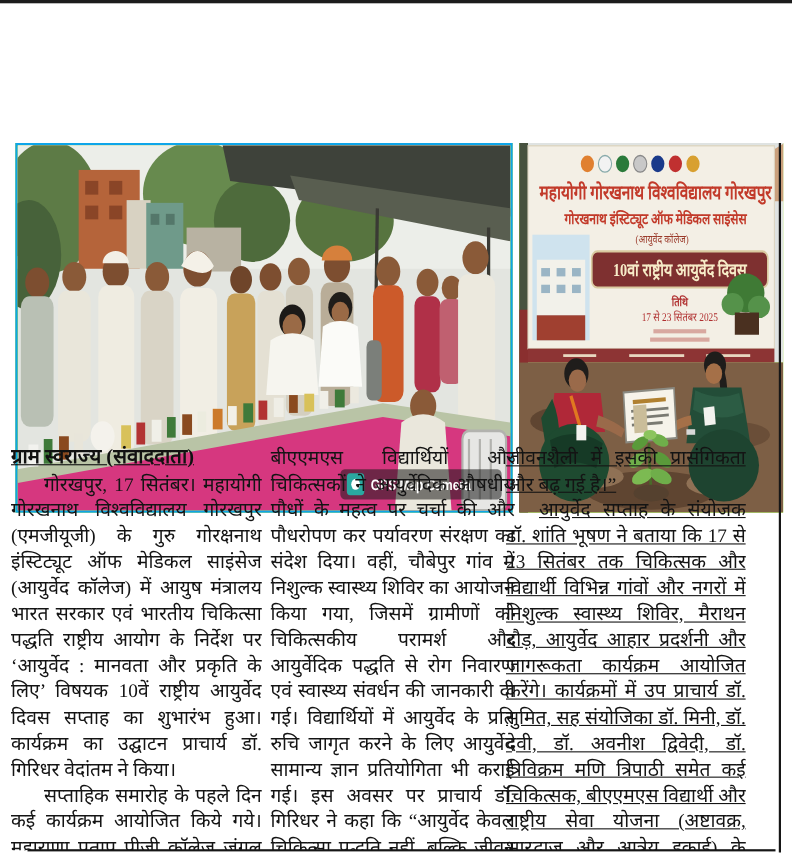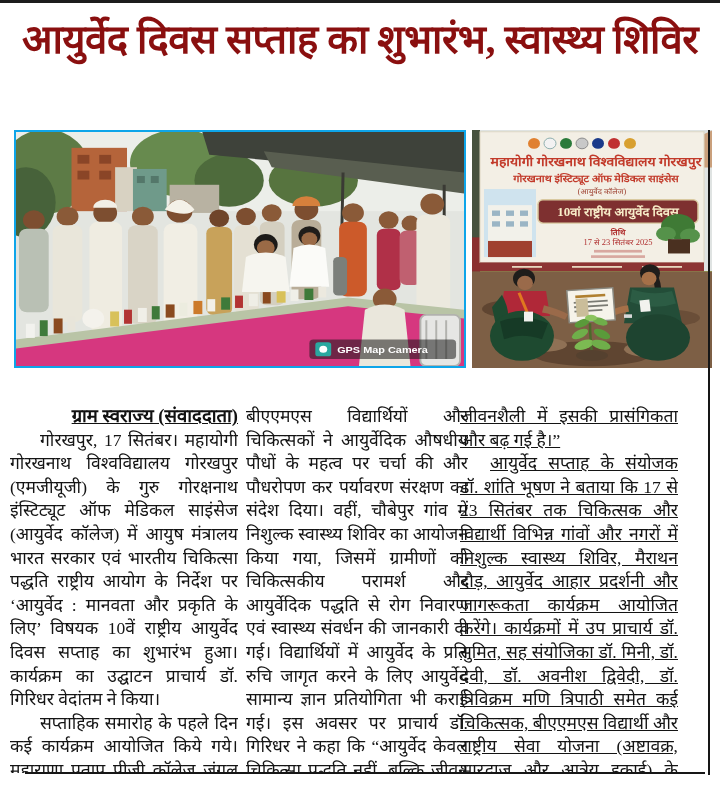--- a/index.html
+++ b/index.html
@@ -6,49 +6,48 @@
   .page{
     position:relative;width:720px;height:788px;background:#ffffff;
     font-family:"Liberation Serif","DejaVu Serif",serif;overflow:hidden;
   }
   .topbar{position:absolute;left:0;top:0;width:720px;height:3px;background:#1c1c1c;}
   .headline{
     position:absolute;left:0;top:14px;width:720px;text-align:center;
     font-weight:bold;font-size:40px;line-height:51px;color:#8a0f0f;
     letter-spacing:-0.5px;
   }
-  .photo{position:absolute;top:130px;height:238px;background:#84cc16;}
+  .photo{position:absolute;top:130px;height:336px;background:#84cc16;}
   .photo-left{left:14px;width:452px;border:2px solid #0ea5e9;box-sizing:border-box;}
   .photo-right{left:472px;width:240px;}
   .photo svg{display:block;width:100%;height:100%;}
   .article{position:absolute;top:402px;left:0;width:720px;height:386px;}
   .col{
     position:absolute;top:3px;height:368px;text-align:justify;
     font-size:17.5px;line-height:23.6px;color:#141414;overflow:hidden;
   }
   .col p{margin:0;}
   .col p.indent{text-indent:30px;}
   .col1{left:10px;width:228px;}
   .col2{left:246px;width:222px;}
   .col3{left:460px;width:218px;text-decoration:underline;}
   .byline{
-    text-align:right;font-weight:bold;font-size:18.5px;
+    text-align:left;font-weight:bold;font-size:18.5px;
     text-decoration:underline;margin:0 0 3px 0;color:#111;
   }
   .right-vline{position:absolute;left:708px;top:130px;width:2px;height:645px;background:#161616;}
   .bottom-hline{position:absolute;left:25px;top:772px;width:680px;height:2px;background:#161616;}
 </style>
 </head>
 <body>
 
 <div class="page">
   <div class="topbar"></div>
 
   <div class="headline">
-    <div>आयुर्वेद दिवस सप्ताह का शुभारंभ, स्वास्थ्य शिविर</div>
   </div>
 
   <div class="photo photo-left">
     <svg viewBox="0 0 452 266" preserveAspectRatio="none">
 
       <rect x="0" y="0" width="452" height="266" fill="#e3e5e0"></rect>
       <rect x="0" y="0" width="452" height="90" fill="#eceee9"></rect>
 
       <ellipse cx="30" cy="45" rx="45" ry="48" fill="#5d7b46"></ellipse>
       <ellipse cx="10" cy="80" rx="30" ry="40" fill="#47623a"></ellipse>

